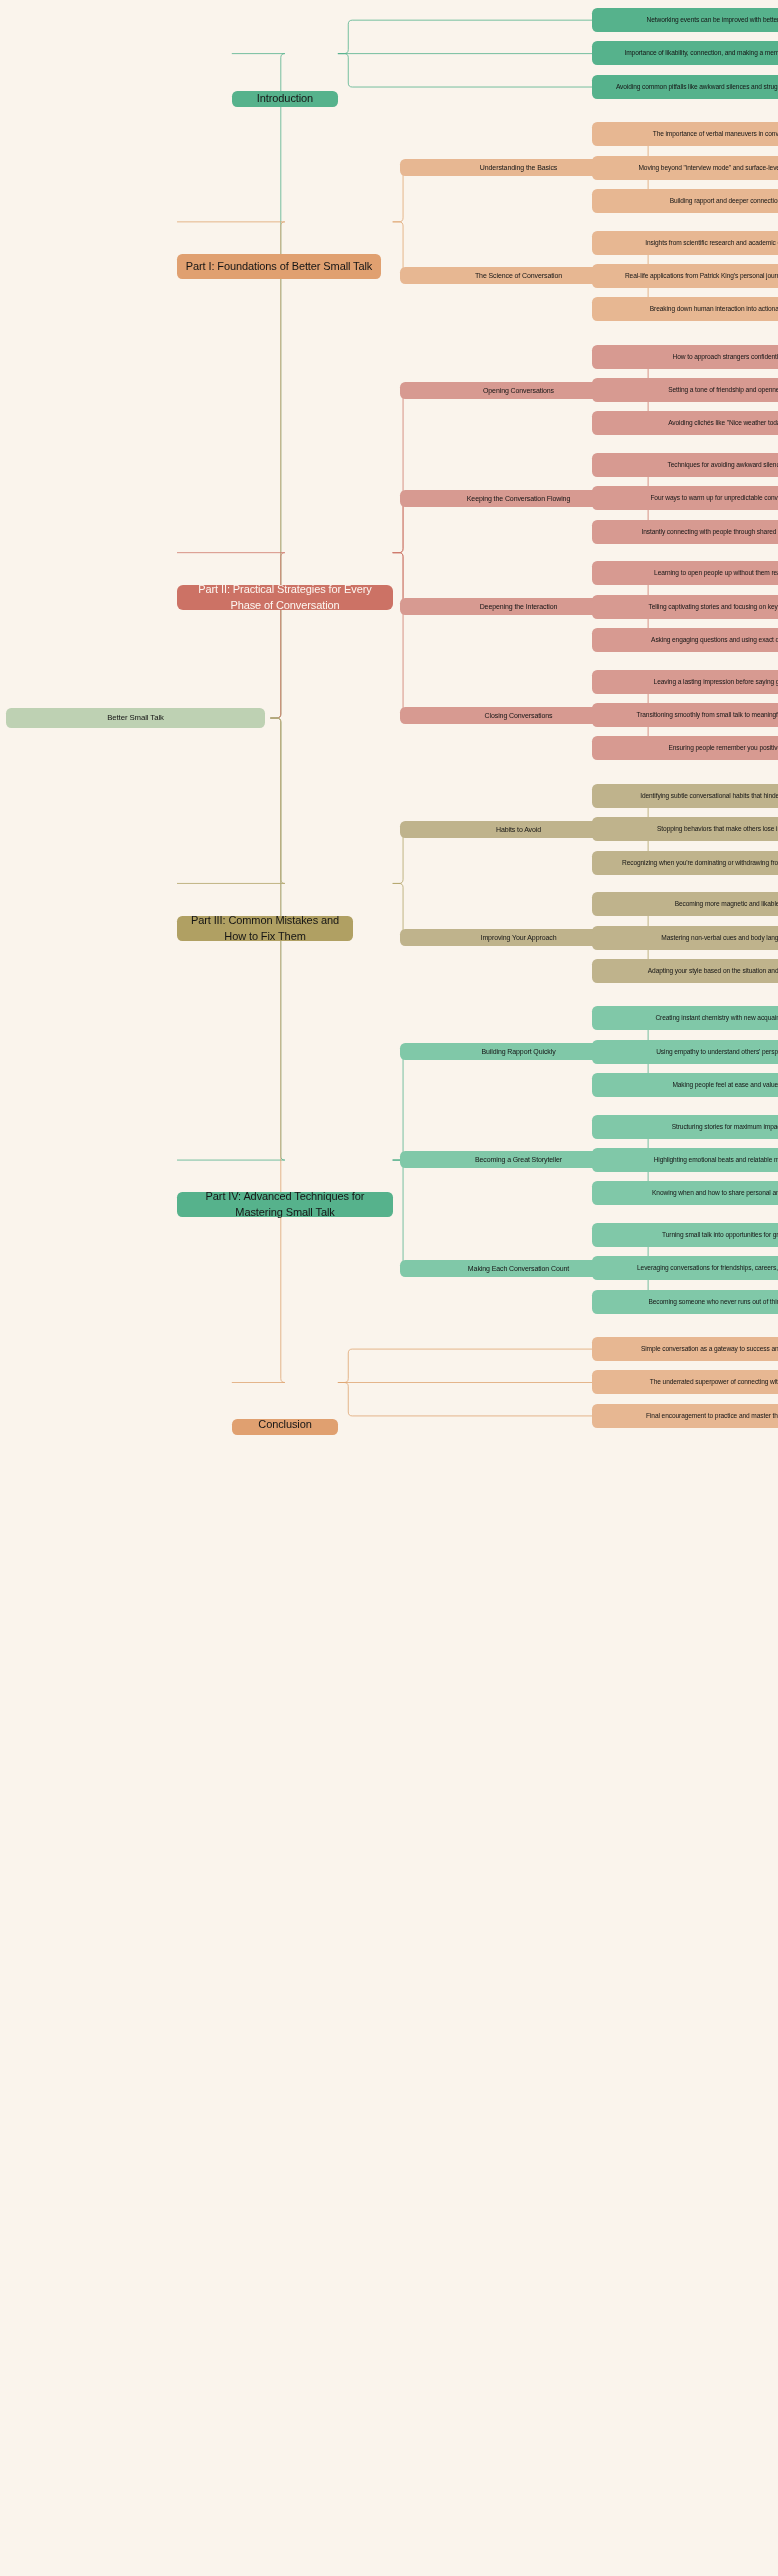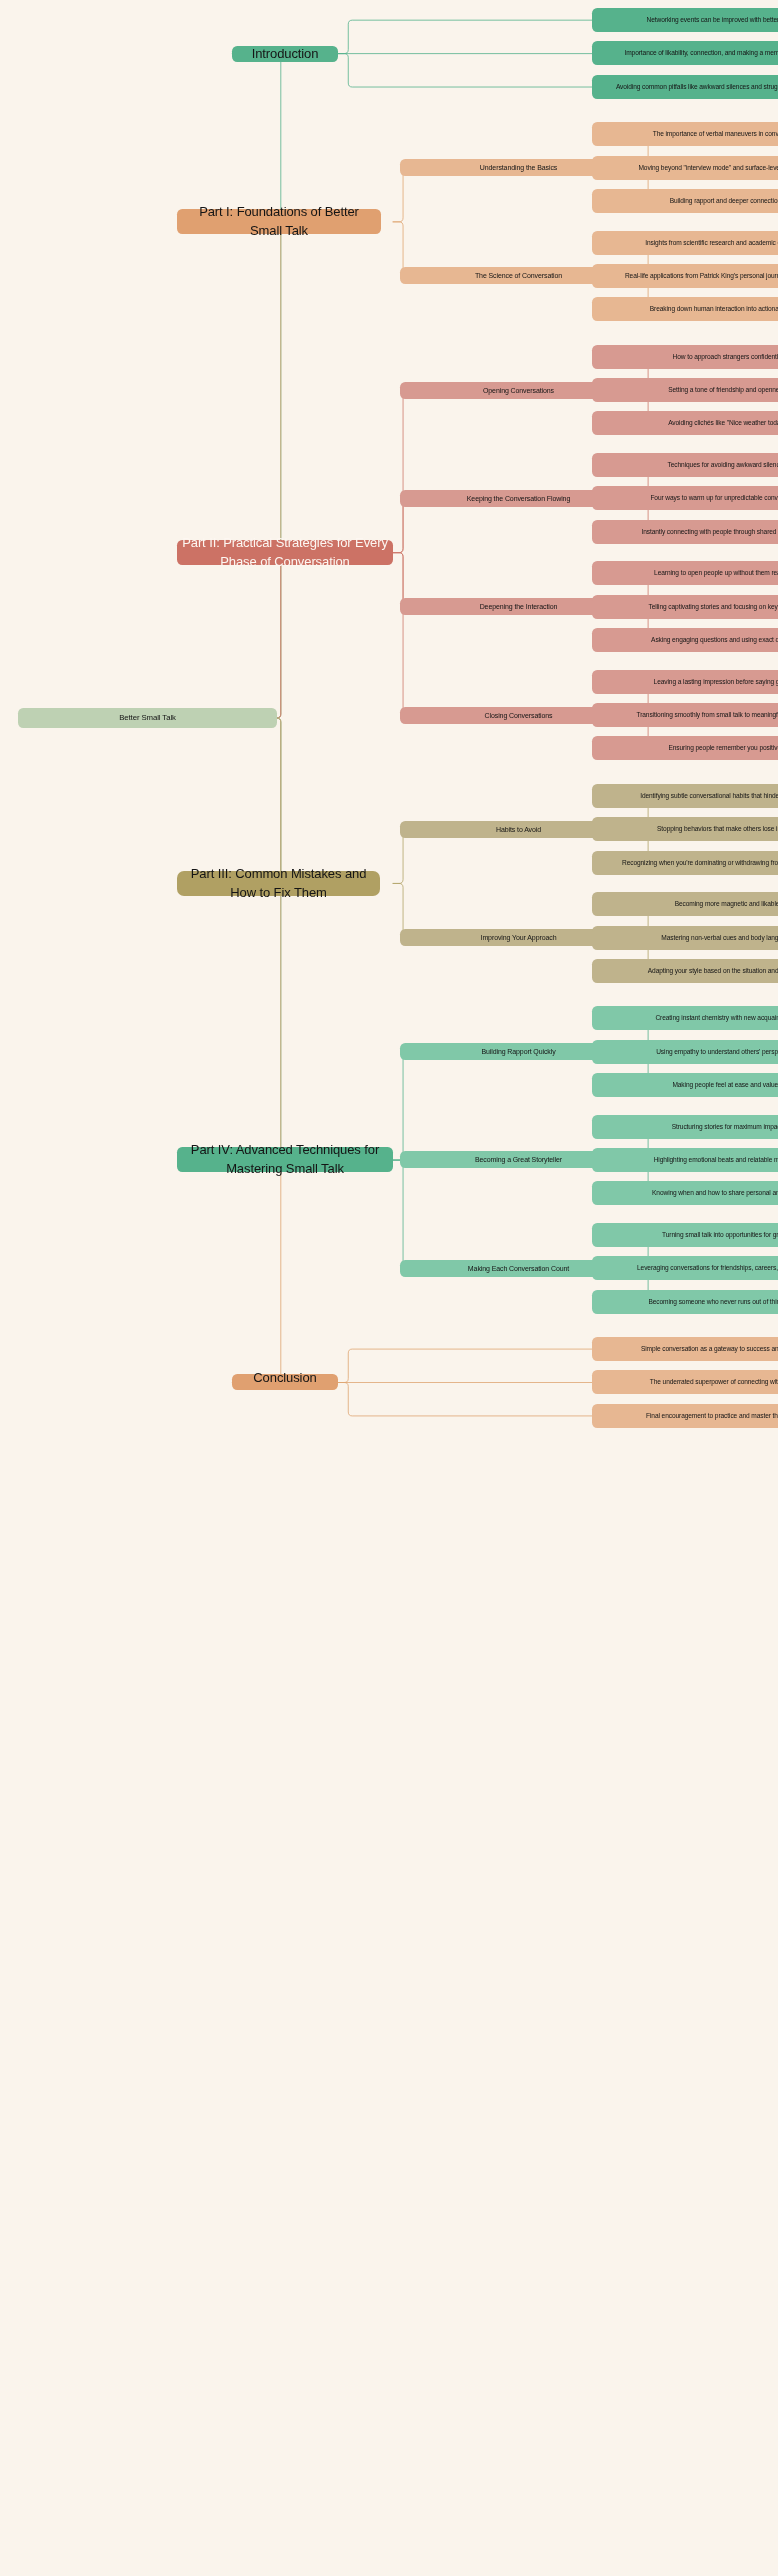--- a/index.html
+++ b/index.html
@@ -31,21 +31,21 @@
     justify-content:center;
     text-align:center;
     border-radius:5.2px;
     padding:2.3px 4.6px;
     line-height:1.42;
     color:#151515;
     letter-spacing:-0.1px;
     word-break:normal;
   }
   .lvl-root{ font-size:7.8px; }
-  .lvl-1   { font-size:13px; }
+  .lvl-1   { font-size:11px;margin-top:45px; }
   .lvl-2   { font-size:7px;  }
   .lvl-3   { font-size:6.6px; }
   .white-text{ color:#fdf7f2; }
 </style>
 </head>
 <body>
 
 <div id="map">
   <svg id="links" viewBox="0 0 1351 4470" preserveAspectRatio="none">
       <path d="M 469 1246 H 480 Q 487 1246 487 1239 V 100 Q 487 93 494 93 H 402" fill="none" stroke="#56b28c" stroke-width="1.4"></path>
@@ -98,21 +98,21 @@
       <path d="M 1106 2013 H 1117 Q 1124 2013 1124 2020 V 2064 Q 1124 2071 1131 2071 H 1027" fill="none" stroke="#56b28c" stroke-width="1.4"></path>
       <path d="M 681 2013 H 692 Q 699 2013 699 2020 V 2194 Q 699 2201 706 2201 H 694" fill="none" stroke="#56b28c" stroke-width="1.4"></path>
       <path d="M 1106 2201 H 1117 Q 1124 2201 1124 2194 V 2150 Q 1124 2143 1131 2143 H 1027" fill="none" stroke="#56b28c" stroke-width="1.4"></path>
       <path d="M 1106 2201 L 1027 2201" fill="none" stroke="#56b28c" stroke-width="1.4"></path>
       <path d="M 1106 2201 H 1117 Q 1124 2201 1124 2208 V 2252 Q 1124 2259 1131 2259 H 1027" fill="none" stroke="#56b28c" stroke-width="1.4"></path>
       <path d="M 469 1246 H 480 Q 487 1246 487 1253 V 2392 Q 487 2399 494 2399 H 402" fill="none" stroke="#dfa573" stroke-width="1.4"></path>
       <path d="M 586 2399 H 597 Q 604 2399 604 2392 V 2348 Q 604 2341 611 2341 H 1027" fill="none" stroke="#dfa573" stroke-width="1.4"></path>
       <path d="M 586 2399 L 1027 2399" fill="none" stroke="#dfa573" stroke-width="1.4"></path>
       <path d="M 586 2399 H 597 Q 604 2399 604 2406 V 2450 Q 604 2457 611 2457 H 1027" fill="none" stroke="#dfa573" stroke-width="1.4"></path>
     </svg>
-<div class="node lvl-root" style="left: 18px; top: 708px; width: 259px; height: 19.6px; background: rgb(190, 209, 179);">
+<div class="node lvl-root" style="left: 6px; top: 708px; width: 259px; height: 19.6px; background: rgb(190, 209, 179);">
       <span>Better Small Talk</span>
     </div>
     <div class="node lvl-1" style="left: 232px; top: 46px; width: 106px; height: 16px; background: rgb(86, 178, 140);">
       <span>Introduction</span>
     </div>
     <div class="node lvl-3" style="left: 592px; top: 8px; width: 270px; height: 24px; background: rgb(86, 178, 140);">
       <span>Networking events can be improved with better small talk</span>
     </div>
     <div class="node lvl-3" style="left: 592px; top: 41px; width: 270px; height: 24px; background: rgb(86, 178, 140);">
       <span>Importance of likability, connection, and making a memorable impression</span>
@@ -140,21 +140,21 @@
     </div>
     <div class="node lvl-3" style="left: 592px; top: 231px; width: 270px; height: 24px; background: rgb(231, 183, 146);">
       <span>Insights from scientific research and academic experience</span>
     </div>
     <div class="node lvl-3" style="left: 592px; top: 264px; width: 270px; height: 24px; background: rgb(231, 183, 146);">
       <span>Real-life applications from Patrick King's personal journey as an introvert</span>
     </div>
     <div class="node lvl-3" style="left: 592px; top: 297px; width: 270px; height: 24px; background: rgb(231, 183, 146);">
       <span>Breaking down human interaction into actionable steps</span>
     </div>
-    <div class="node lvl-1" style="left: 177px; top: 540px; width: 216px; height: 25px; background: rgb(204, 114, 101);">
+    <div class="node lvl-1" style="left: 177px; top: 540px; width: 216px; height: 25px; background: rgb(204, 114, 101); border-radius: 6px;">
       <span class="white-text">Part II: Practical Strategies for Every Phase of Conversation</span>
     </div>
     <div class="node lvl-2" style="left: 400px; top: 382px; width: 237px; height: 17.3px; background: rgb(215, 154, 145);">
       <span>Opening Conversations</span>
     </div>
     <div class="node lvl-3" style="left: 592px; top: 345px; width: 270px; height: 24px; background: rgb(215, 154, 145);">
       <span>How to approach strangers confidently</span>
     </div>
     <div class="node lvl-3" style="left: 592px; top: 378px; width: 270px; height: 24px; background: rgb(215, 154, 145);">
       <span>Setting a tone of friendship and openness</span>
@@ -191,21 +191,21 @@
     </div>
     <div class="node lvl-3" style="left: 592px; top: 670px; width: 270px; height: 24px; background: rgb(215, 154, 145);">
       <span>Leaving a lasting impression before saying goodbye</span>
     </div>
     <div class="node lvl-3" style="left: 592px; top: 703px; width: 270px; height: 24px; background: rgb(215, 154, 145);">
       <span>Transitioning smoothly from small talk to meaningful discussions</span>
     </div>
     <div class="node lvl-3" style="left: 592px; top: 736px; width: 270px; height: 24px; background: rgb(215, 154, 145);">
       <span>Ensuring people remember you positively</span>
     </div>
-    <div class="node lvl-1" style="left: 177px; top: 871px; width: 203px; height: 25px; background: rgb(176, 160, 99); border-radius: 7px;">
+    <div class="node lvl-1" style="left: 177px; top: 871px; width: 176px; height: 25px; background: rgb(176, 160, 99);">
       <span>Part III: Common Mistakes and How to Fix Them</span>
     </div>
     <div class="node lvl-2" style="left: 400px; top: 821px; width: 237px; height: 17.3px; background: rgb(191, 179, 140);">
       <span>Habits to Avoid</span>
     </div>
     <div class="node lvl-3" style="left: 592px; top: 784px; width: 270px; height: 24px; background: rgb(191, 179, 140);">
       <span>Identifying subtle conversational habits that hinder connection</span>
     </div>
     <div class="node lvl-3" style="left: 592px; top: 817px; width: 270px; height: 24px; background: rgb(191, 179, 140);">
       <span>Stopping behaviors that make others lose interest</span>

